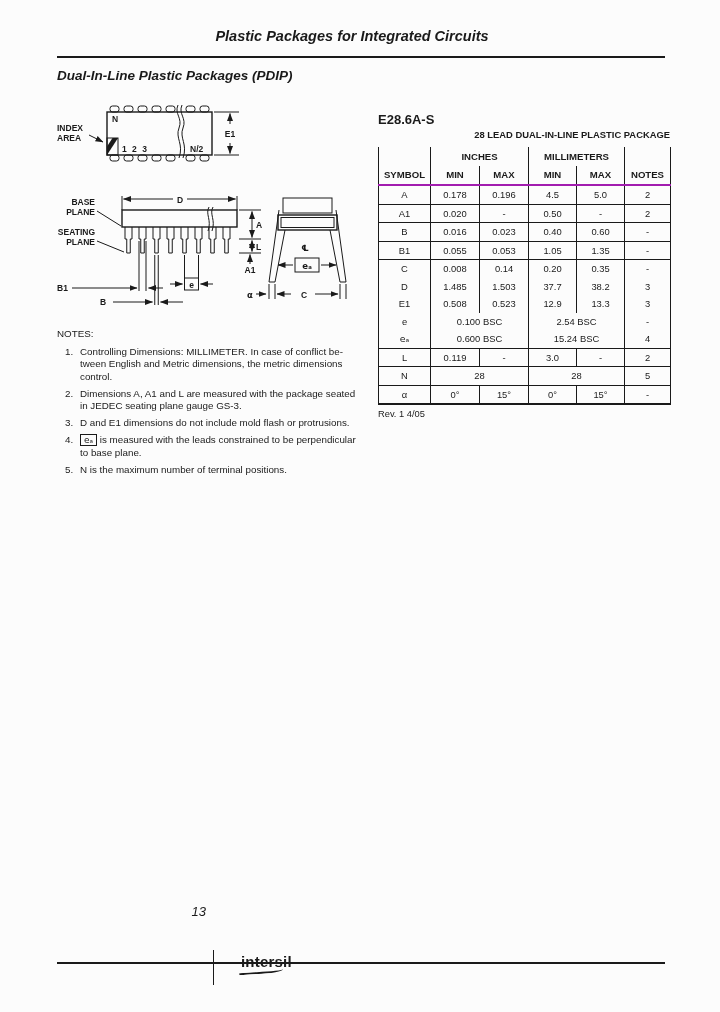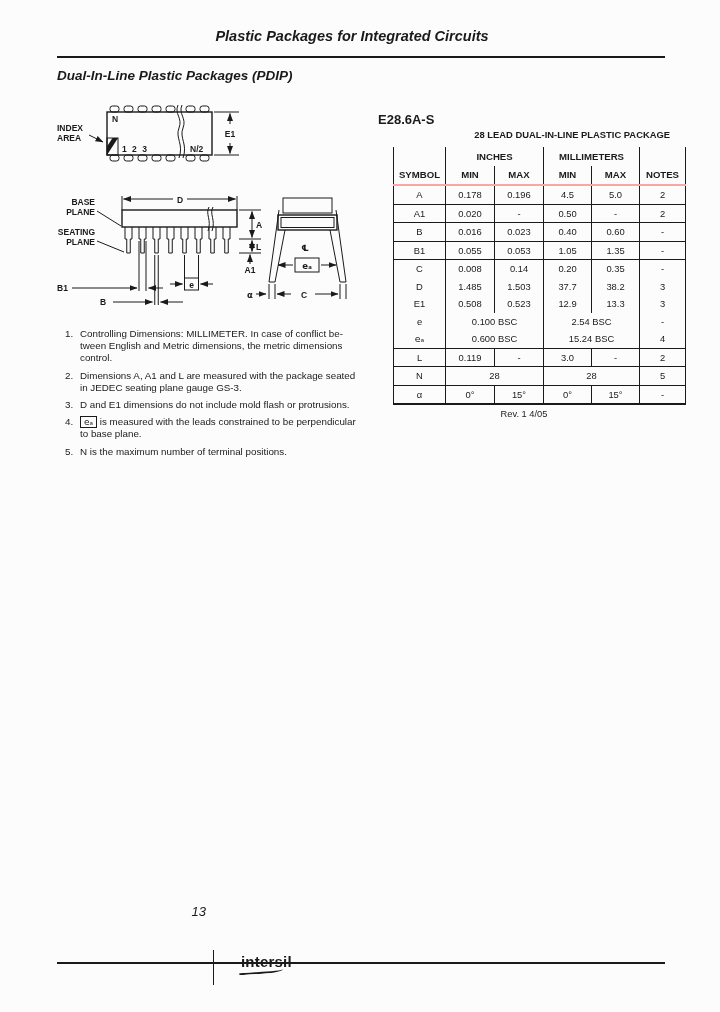--- a/index.html
+++ b/index.html
@@ -16,28 +16,28 @@
   .dln2{fill:none;stroke:#1a1a1a;stroke-width:1.4;}
   .dl{font-family:"Liberation Sans",sans-serif;font-weight:bold;font-size:8.5px;fill:#1a1a1a;}
   .dls{font-family:"DejaVu Sans",sans-serif;font-weight:bold;font-size:8.5px;fill:#1a1a1a;}
   .ws{word-spacing:3px;}
 
   .rcol{position:absolute;left:378px;top:112px;width:292px;}
   .tbl-title{font-weight:bold;font-size:13px;margin-bottom:2px;}
   .tbl-sub{font-weight:bold;font-size:9.4px;margin-bottom:7px;text-align:right;}
   table.dims{border-collapse:collapse;width:292px;table-layout:fixed;
              border-left:1.4px solid #1a1a1a;border-right:1.4px solid #1a1a1a;
-             border-bottom:2px solid #1a1a1a;font-size:9.4px;margin-left:15px;}
+             border-bottom:2px solid #1a1a1a;font-size:9.4px;}
   table.dims td{height:17.5px;text-align:center;vertical-align:middle;padding:0;}
   tr.hdr1 td,tr.hdr2 td{font-weight:bold;font-size:9.6px;height:18.5px;}
   td.bl{border-left:1px solid #1a1a1a;}
-  tr.hdr2 td{border-bottom:2px solid #fca5a5;}
+  tr.hdr2 td{border-bottom:2px solid #a21caf;}
   tr.rule td{border-bottom:1px solid #1a1a1a;}
   .sub-a{font-family:"DejaVu Sans",sans-serif;}
-  .rev{font-size:9.3px;text-align:center;margin-top:4px;}
+  .rev{font-size:9.3px;text-align:left;margin-top:4px;}
 
   .notes{position:absolute;left:57px;top:328px;width:316px;font-size:9.8px;line-height:12.2px;}
   .notes-title{font-weight:normal;margin-bottom:6px;}
   .note{display:flex;margin-bottom:5px;margin-left:8px;}
   .note .num{width:15px;flex:0 0 15px;}
   .note .ntext{white-space:pre-wrap;}
   .boxed{display:inline-block;border:1px solid #1a1a1a;padding:0 3px;line-height:10px;
          font-family:"DejaVu Sans",sans-serif;font-size:9px;}
 
   .foot-rule{position:absolute;top:962px;left:57px;width:608px;height:2px;background:#1a1a1a;}
@@ -313,20 +313,21 @@
             <td class="bl">0°</td>
             <td class="bl">15°</td>
             <td class="bl">-</td>
           </tr>
         </tbody>
     </table>
     <div class="rev">Rev. 1 4/05</div>
   </div>
 
   <div class="notes">
+    <div class="notes-title">NOTES:</div>
     <div class="notes-list">
         <div class="note">
           <span class="num">1.</span>
           <span class="ntext">Controlling Dimensions: MILLIMETER. In case of conflict be-
 tween English and Metric dimensions, the metric dimensions
 control.</span>
         </div>
         <div class="note">
           <span class="num">2.</span>
           <span class="ntext">Dimensions A, A1 and L are measured with the package seated

